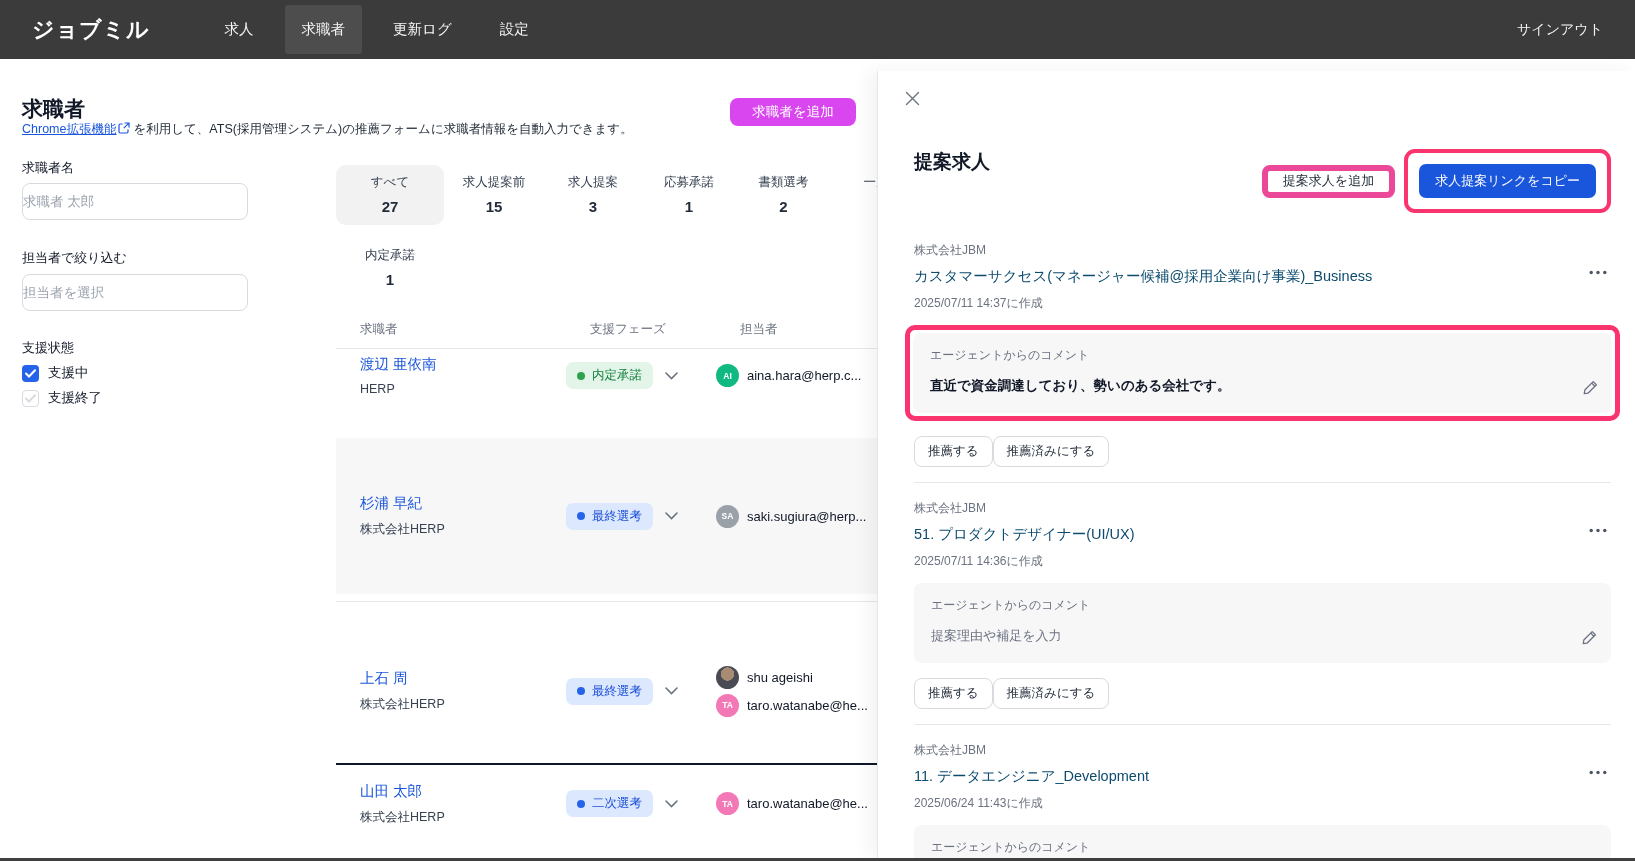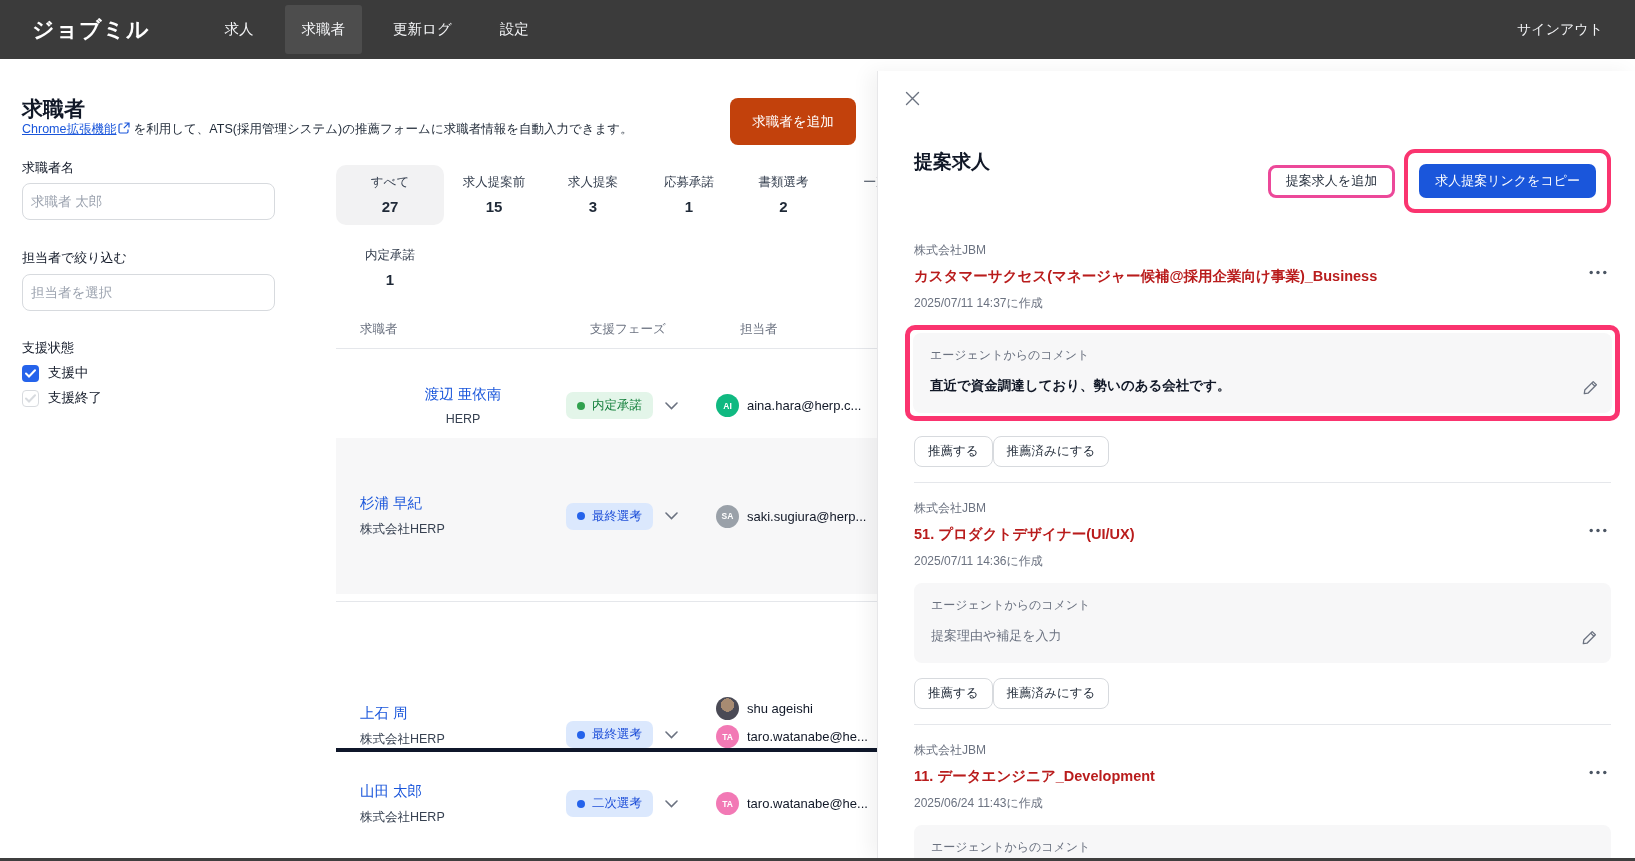--- a/index.html
+++ b/index.html
@@ -24,62 +24,62 @@
   .signout { margin-left:auto; color:#f3f4f6; font-size:14px; cursor:pointer; }
 
   
   .left-col { position:absolute; left:22px; top:71px; width:300px; }
   .page-title { font-size:21px; font-weight:700; margin-top:24px; }
   .desc { position:absolute; left:0; top:50px; width:860px; font-size:12.5px; color:#1f2937; white-space:nowrap; }
   .desc a { color:#1a56db; text-decoration:underline; cursor:pointer; }
   .ext-icon { display:inline-block; vertical-align:-1px; margin:0 3px 0 2px; }
   .field-label { font-size:13px; color:#111827; }
   .lbl-name { position:absolute; top:88px; }
-  .inp { position:absolute; left:0; width:253px; height:37px; border:1px solid #d7dade; border-radius:8px;
-         padding:0 8px; font-size:13.5px; font-family:inherit; color:#111827; background:#fff; }
+  .inp { position:absolute; left:0; width:226px; height:37px; border:1px solid #d7dade; border-radius:8px;
+         padding:0 0; font-size:13.5px; font-family:inherit; color:#111827; background:#fff; }
   .inp::placeholder { color:#9ca3af; }
   .inp-name { top:112px; }
   .lbl-assignee { position:absolute; top:178px; }
   .inp-assignee { top:203px; }
   .lbl-status { position:absolute; top:268px; }
   .chk-row { position:absolute; left:0; display:flex; align-items:center; gap:9px; cursor:pointer; }
   .chk-row-1 { top:293px; }
   .chk-row-2 { top:318px; }
   .chk { width:17px; height:17px; border-radius:4px; display:flex; align-items:center; justify-content:center; }
   .chk.checked { background:#2563eb; }
   .chk.unchecked { background:#fff; border:1.5px solid #d8dbdf; }
   .chk-label { font-size:13.5px; color:#111827; }
 
   
   .add-seeker-btn {
-    position:absolute; left:730px; top:98px; width:126px; height:47px;
-    background:#c2410c; color:#fff; font-size:13.5px; font-family:inherit;
+    position:absolute; left:730px; top:98px; width:126px; height:28px;
+    background:#d946ef; color:#fff; font-size:13.5px; font-family:inherit;
     border:none; border-radius:8px; cursor:pointer;
   }
 
   
   .mid-col { position:absolute; left:336px; top:71px; width:541px; height:787px; overflow:hidden; }
   .stats { position:absolute; left:0; top:94px; display:grid;
            grid-template-columns:108px 100px 98px 94px 95px 90px; grid-auto-rows:auto; row-gap:13px; }
   .stat { text-align:center; padding:9px 0 10px; border-radius:10px; cursor:pointer; }
   .stat.selected { background:#f2f2f3; }
   .stat .s-label { font-size:12.5px; color:#374151; margin-bottom:7px; white-space:nowrap; }
   .stat .s-count { font-size:15px; font-weight:700; color:#1f2937; }
 
   .tbl-head { position:absolute; top:250px; left:0; width:100%; font-size:12.5px; color:#6b7280; }
   .tbl-head .h1 { position:absolute; left:24px; top:0; }
   .tbl-head .h2 { position:absolute; left:254px; top:0; }
   .tbl-head .h3 { position:absolute; left:404px; top:0; }
   .tbl-divider { position:absolute; top:277px; left:0; width:100%; border-top:1px solid #e5e7eb; }
 
   .row { position:absolute; left:0; width:100%; display:flex; align-items:center; }
-  .row-1 { top:290px; height:89px;text-align:center; }
+  .row-1 { top:260px; height:89px; }
   .row-2 { top:367px; height:156px; background:#f7f7f8; }
   .div-23 { position:absolute; top:530px; left:0; width:100%; border-top:1px solid #e5e7eb; }
-  .row-3 { top:535px; height:146px; border-bottom:4px solid #0f172a;align-items:flex-end; }
+  .row-3 { top:548px; height:146px; border-bottom:2px solid #0f172a; }
   .row-4 { top:678px; height:109px; }
   .c1 { width:230px; padding-left:24px; }
   .c2 { width:150px; display:flex; align-items:center; gap:12px; }
   .c3 { flex:1; display:flex; flex-direction:column; gap:5px; }
   .seeker-name { color:#1a56db; font-size:14.5px; cursor:pointer; margin-bottom:8px; }
   .seeker-company { color:#374151; font-size:12.5px; }
   .badge { display:inline-flex; align-items:center; gap:7px; border-radius:7px; padding:5px 11px;
            font-size:12.5px; cursor:pointer; white-space:nowrap; }
   .badge .dot { width:8px; height:8px; border-radius:50%; }
   .badge-green { background:#e3f5e9; color:#15803d; }
@@ -98,34 +98,34 @@
     position:absolute; left:877px; top:71px; width:758px; height:787px;
     background:#fff; border-left:1px solid #e7e7e9; box-shadow:-8px 0 18px rgba(0,0,0,.05);
     padding:0 24px 0 36px;
   }
   .drawer-close { position:absolute; left:21px; top:14px; width:26px; height:26px; display:flex;
                   align-items:center; justify-content:center; cursor:pointer; color:#6b7280; }
   .drawer-head { display:flex; align-items:flex-start; margin-top:78px; }
   .drawer-title { font-size:19px; font-weight:700; }
   .drawer-actions { margin-left:auto; display:flex; align-items:center; gap:9px; }
   .btn-outline {
-    background:#fff; border:3px solid #ec4899; border-radius:8px; height:33px; padding:0 15px;
+    background:#fff; border:6px solid #ec4899; border-radius:8px; height:33px; padding:0 15px;
     font-size:13px; font-family:inherit; color:#1f2937; cursor:pointer; white-space:nowrap;
   }
   .pink-wrap-btn { border:4px solid #fa346f; border-radius:11px; padding:11px; }
   .btn-primary {
     background:#1a56db; border:none; border-radius:7px; height:34px; padding:0 16px;
     font-size:13px; font-family:inherit; color:#fff; cursor:pointer; white-space:nowrap;
   }
 
   .cards { margin-top:12px; }
   .card { position:relative; padding:17px 0 15px; }
   .card + .card { border-top:1px solid #e5e7eb; }
   .card-company { font-size:12px; color:#6b7280; margin-bottom:8px; }
-  .card-title { font-size:14.5px; font-weight:700; color:#b91c1c; margin-bottom:9px; cursor:pointer; width:640px; }
+  .card-title { font-size:14.5px; font-weight:400; color:#0c4a6e; margin-bottom:9px; cursor:pointer; width:640px; }
   .card-created { font-size:12px; color:#6b7280; margin-bottom:13px; }
   .kebab { position:absolute; right:4px; top:40px; cursor:pointer; color:#4b5563; letter-spacing:2px;
            font-size:15px; font-weight:700; line-height:10px; }
   .comment-box { position:relative; background:#f7f7f8; border-radius:8px; padding:14px 40px 16px 17px; min-height:80px; }
   .comment-label { font-size:12px; color:#6b7280; margin-bottom:13px; }
   .comment-text { font-size:13.5px; font-weight:600; color:#111827; }
   .comment-placeholder { font-size:13px; color:#6b7280; }
   .pencil { position:absolute; right:14px; bottom:14px; cursor:pointer; }
   .annotated { border:5px solid #fa346f; border-radius:10px; padding:3px; margin:0 -9px 0 -9px; }
   .card-btns { display:flex; margin-top:15px; }

